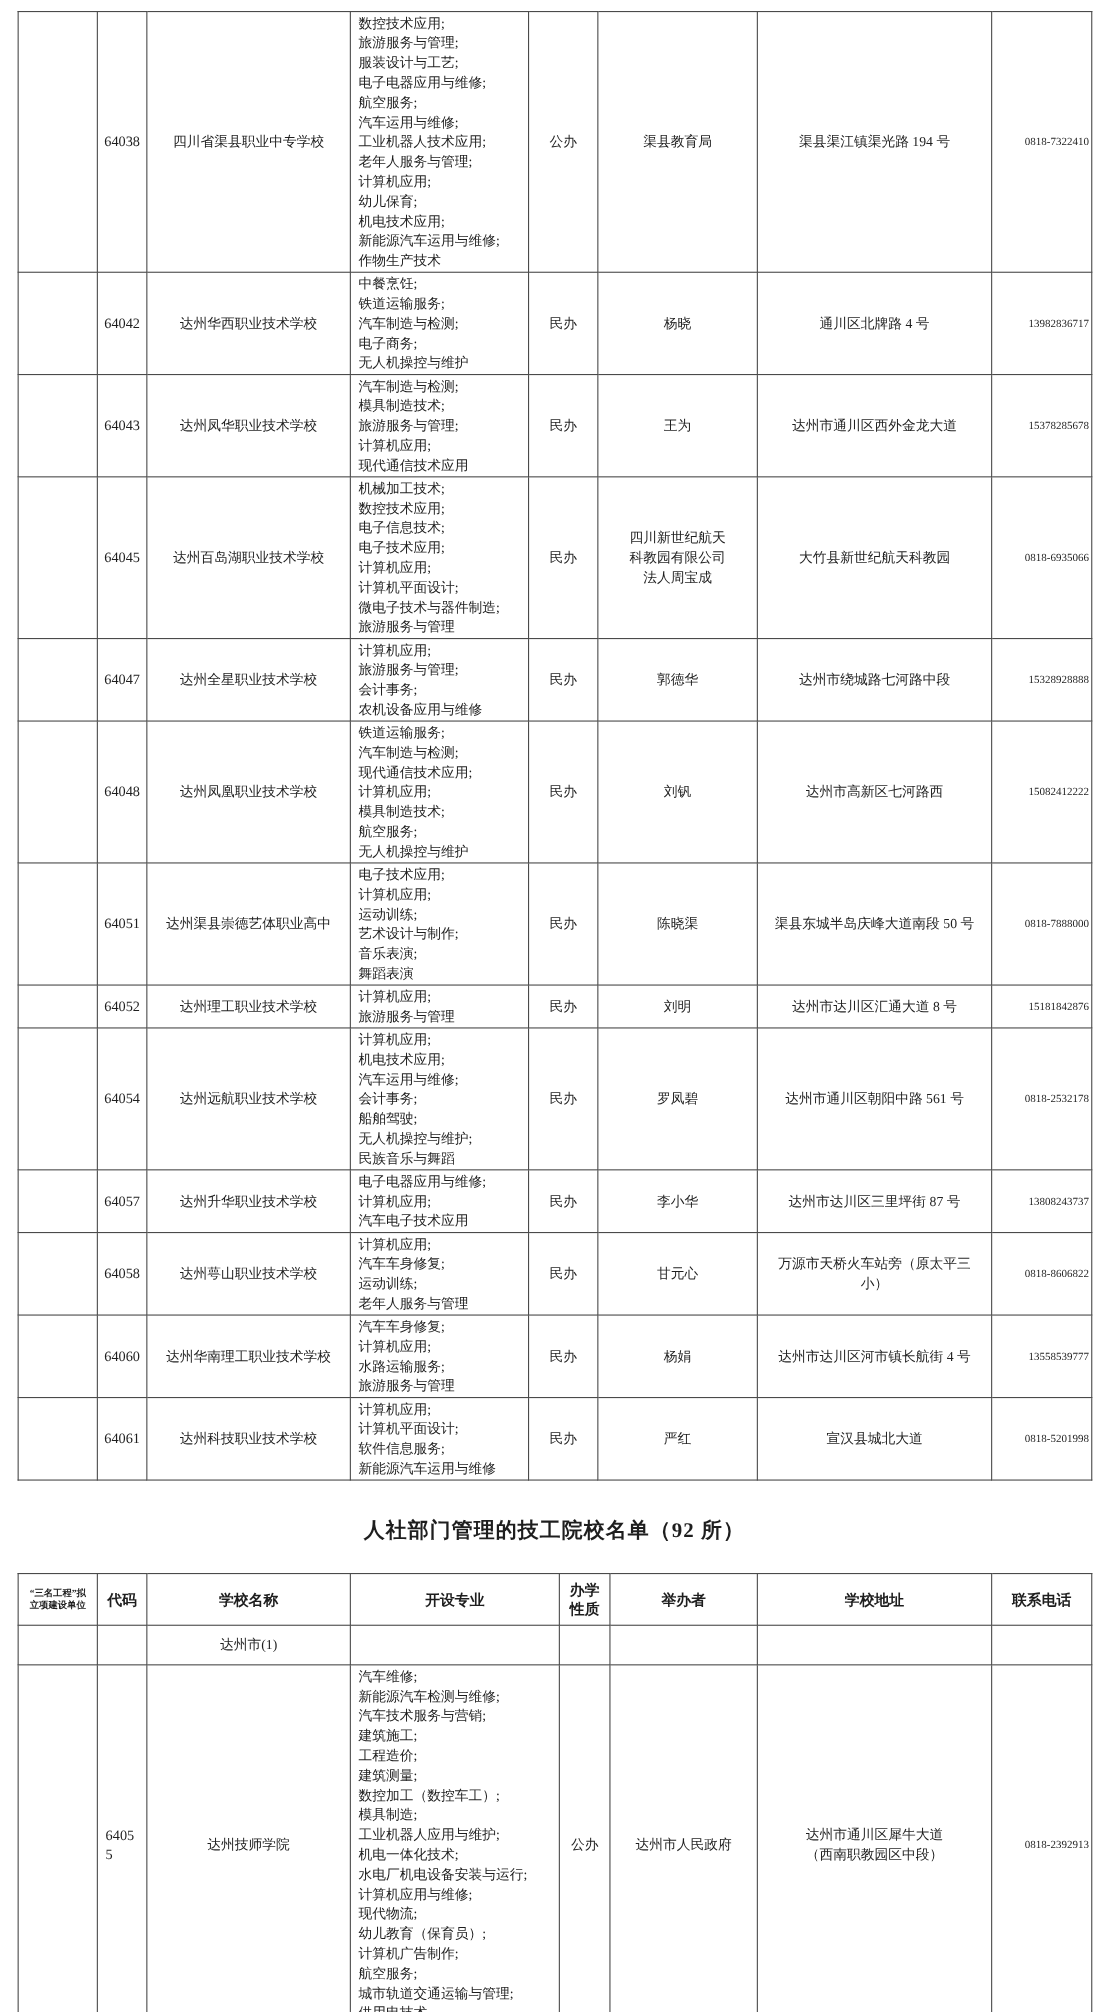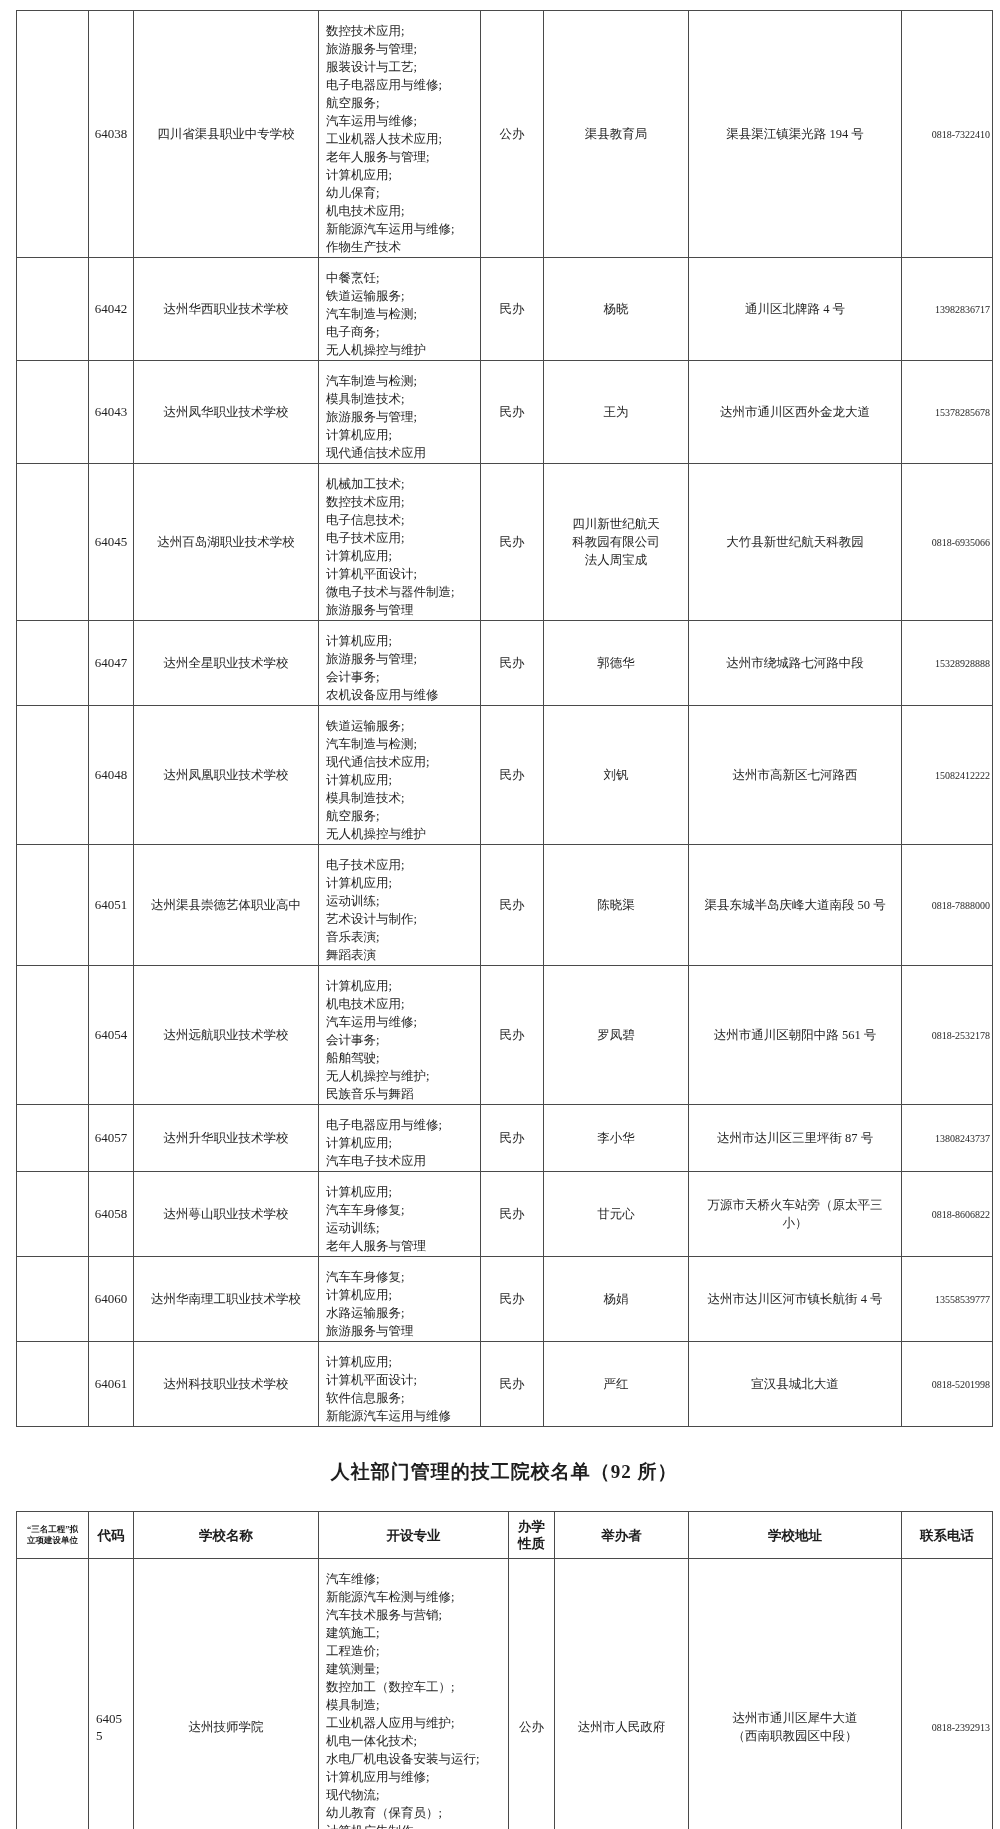--- a/index.html
+++ b/index.html
@@ -14,21 +14,21 @@
   td, th { border:1.5px solid #4a4a4a; vertical-align:middle; padding:1px 2px; }
   
   .t1 .w-pre{width:72px}.t1 .w-code{width:45px}.t1 .w-name{width:185px}
   .t1 .w-majors{width:162px}.t1 .w-type{width:63px}.t1 .w-org{width:145px}
   .t1 .w-addr{width:213px}.t1 .w-phone{width:91px}
   
   .t2 .w-pre{width:72px}.t2 .w-code{width:45px}.t2 .w-name{width:185px}
   .t2 .w-majors{width:190px}.t2 .w-type{width:46px}.t2 .w-org{width:134px}
   .t2 .w-addr{width:213px}.t2 .w-phone{width:91px}
 
-  .c-majors { text-align:left; padding:11px 3px 1px 7px; white-space:pre-line;
+  .c-majors { text-align:left; padding:1px 3px 1px 7px; white-space:pre-line;
               line-height:18px; font-size:12.5px; }
   .c-code   { text-align:center; font-size:13px; }
   .c-type   { text-align:center; font-size:12.5px;margin-top:24px; }
   .c-phone  { text-align:right; font-size:10px; white-space:nowrap; }
   .c-name, .c-org, .c-addr {
     text-align:center; font-size:12.5px; white-space:pre-line; line-height:18px;
   }
   th { font-weight:bold; font-size:13.5px; line-height:17px; text-align:center;
        white-space:pre-line; padding:6px 2px; height:46px; }
   .th-small { font-size:8.5px; line-height:11px; }
@@ -162,20 +162,31 @@
     <td class="c-majors">电子技术应用;
 计算机应用;
 运动训练;
 艺术设计与制作;
 音乐表演;
 舞蹈表演</td>
     <td class="c-type">民办</td>
     <td class="c-org">陈晓渠</td>
     <td class="c-addr">渠县东城半岛庆峰大道南段 50 号</td>
     <td class="c-phone">0818-7888000</td>
+  </tr>
+        <tr>
+    <td class="c-pre"></td>
+    <td class="c-code">64052</td>
+    <td class="c-name">达州理工职业技术学校</td>
+    <td class="c-majors">计算机应用;
+旅游服务与管理</td>
+    <td class="c-type">民办</td>
+    <td class="c-org">刘明</td>
+    <td class="c-addr">达州市达川区汇通大道 8 号</td>
+    <td class="c-phone">15181842876</td>
   </tr>
         <tr>
     <td class="c-pre"></td>
     <td class="c-code">64054</td>
     <td class="c-name">达州远航职业技术学校</td>
     <td class="c-majors">计算机应用;
 机电技术应用;
 汽车运用与维修;
 会计事务;
 船舶驾驶;
@@ -262,20 +273,30 @@
         <th>学校名称</th>
         <th>开设专业</th>
         <th>办学
 性质</th>
         <th>举办者</th>
         <th>学校地址</th>
         <th>联系电话</th>
       </tr>
     </thead>
     <tbody id="t2-body">
+      <tr class="group-row">
+        <td></td>
+        <td></td>
+        <td>达州市(1)</td>
+        <td></td>
+        <td></td>
+        <td></td>
+        <td></td>
+        <td></td>
+      </tr>
     <tr>
     <td class="c-pre"></td>
     <td class="c-code"><span class="code-wrap">64055</span></td>
     <td class="c-name">达州技师学院</td>
     <td class="c-majors">汽车维修;
 新能源汽车检测与维修;
 汽车技术服务与营销;
 建筑施工;
 工程造价;
 建筑测量;

